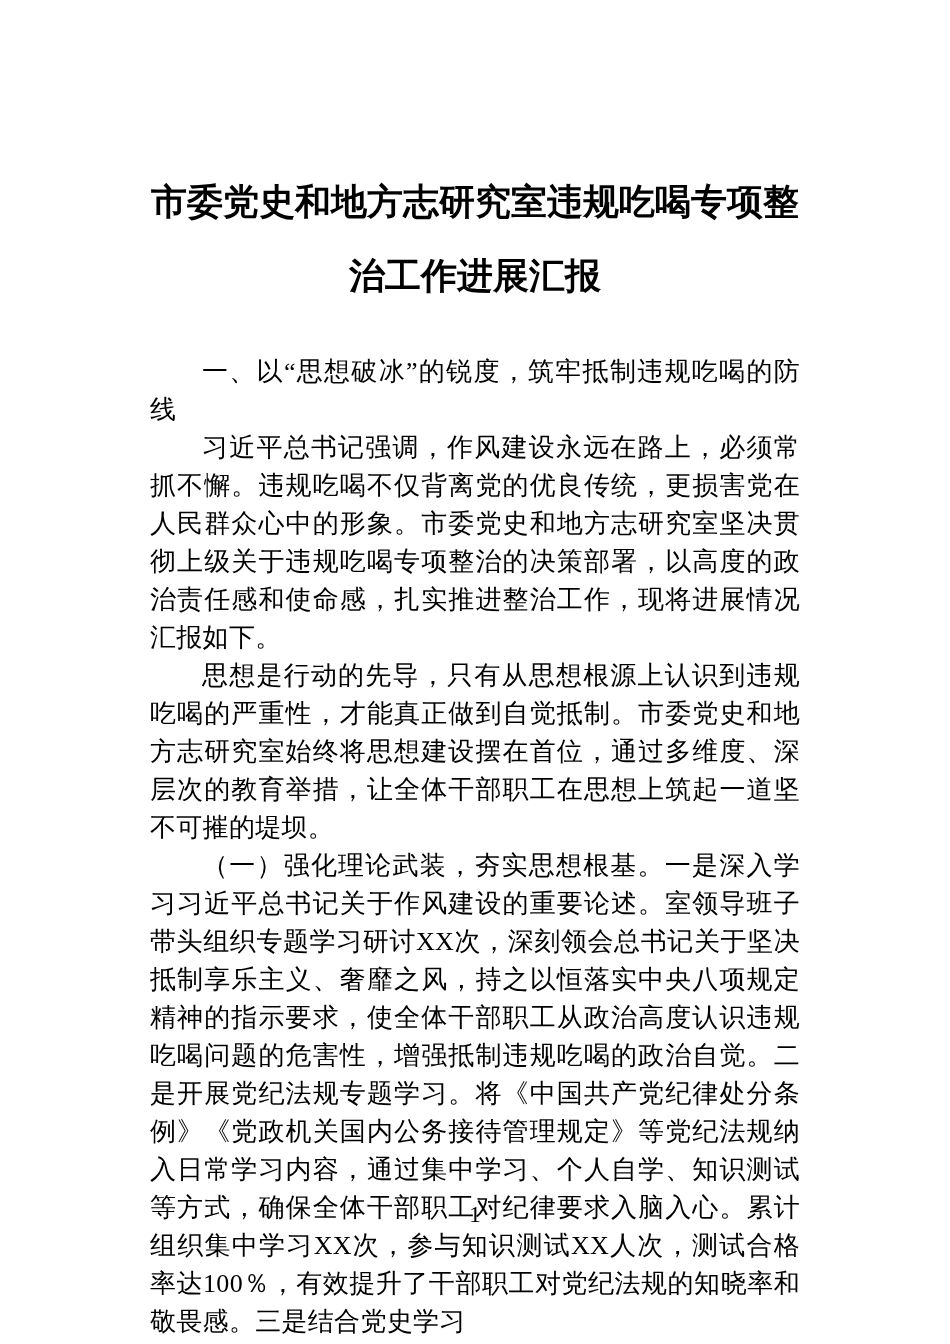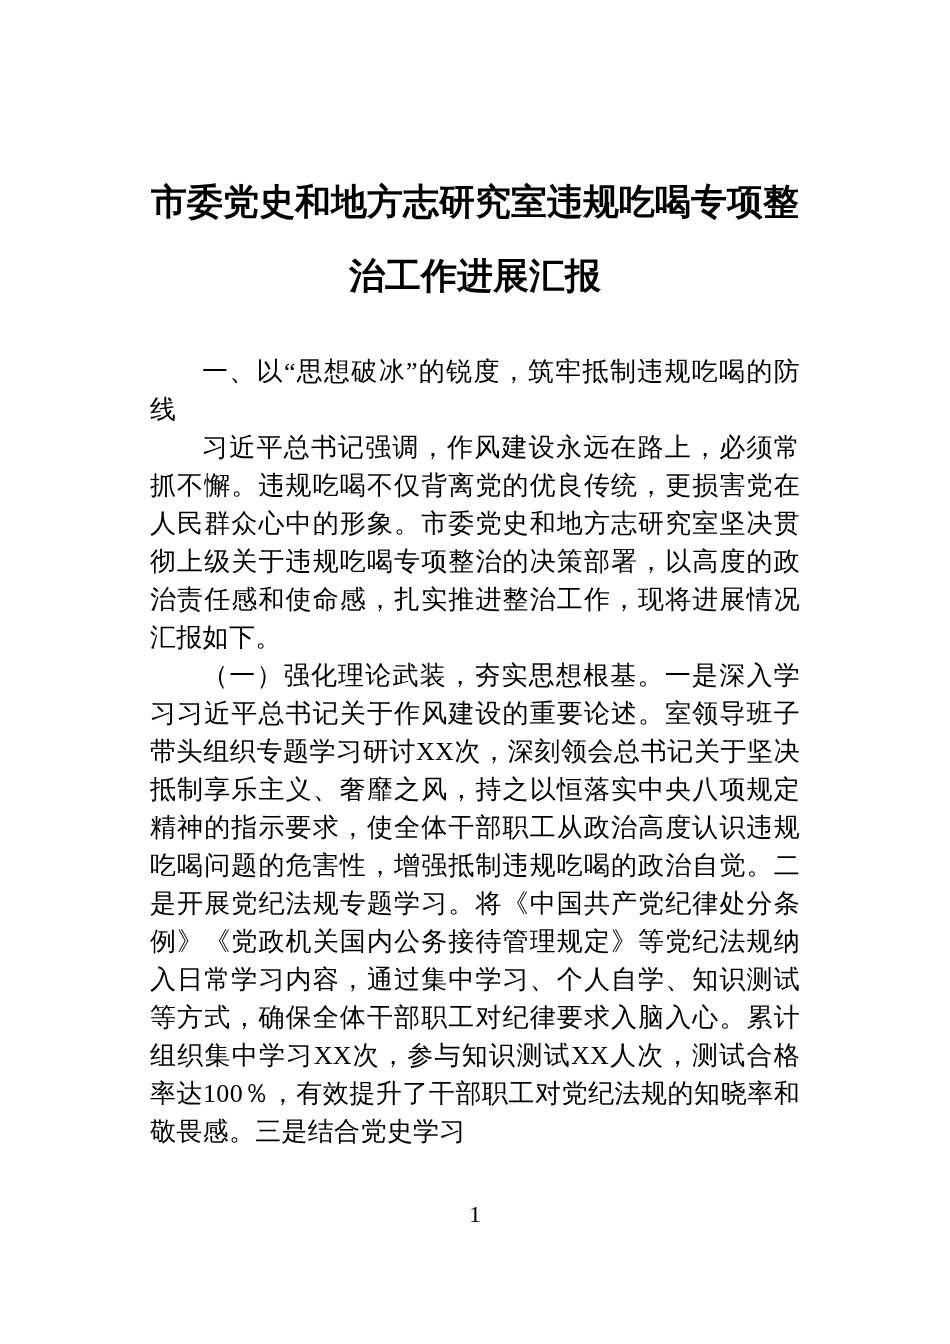--- a/index.html
+++ b/index.html
@@ -52,18 +52,19 @@
 </head>
 <body>
 
 <div class="page">
 
   <h1 class="doc-title">市委党史和地方志研究室违规吃喝专项整治工作进展汇报</h1>
 
   <div class="doc-body">
     <p>一、以“思想破冰”的锐度，筑牢抵制违规吃喝的防线</p>
     <p>习近平总书记强调，作风建设永远在路上，必须常抓不懈。违规吃喝不仅背离党的优良传统，更损害党在人民群众心中的形象。市委党史和地方志研究室坚决贯彻上级关于违规吃喝专项整治的决策部署，以高度的政治责任感和使命感，扎实推进整治工作，现将进展情况汇报如下。</p>
+    <p>思想是行动的先导，只有从思想根源上认识到违规吃喝的严重性，才能真正做到自觉抵制。市委党史和地方志研究室始终将思想建设摆在首位，通过多维度、深层次的教育举措，让全体干部职工在思想上筑起一道坚不可摧的堤坝。</p>
     <p>（一）强化理论武装，夯实思想根基。一是深入学习习近平总书记关于作风建设的重要论述。室领导班子带头组织专题学习研讨XX次，深刻领会总书记关于坚决抵制享乐主义、奢靡之风，持之以恒落实中央八项规定精神的指示要求，使全体干部职工从政治高度认识违规吃喝问题的危害性，增强抵制违规吃喝的政治自觉。二是开展党纪法规专题学习。将《中国共产党纪律处分条例》《党政机关国内公务接待管理规定》等党纪法规纳入日常学习内容，通过集中学习、个人自学、知识测试等方式，确保全体干部职工对纪律要求入脑入心。累计组织集中学习XX次，参与知识测试XX人次，测试合格率达100％，有效提升了干部职工对党纪法规的知晓率和敬畏感。三是结合党史学习</p>
   </div>
 
   <div class="page-number">1</div>
 
 </div>
 
 </body></html>

